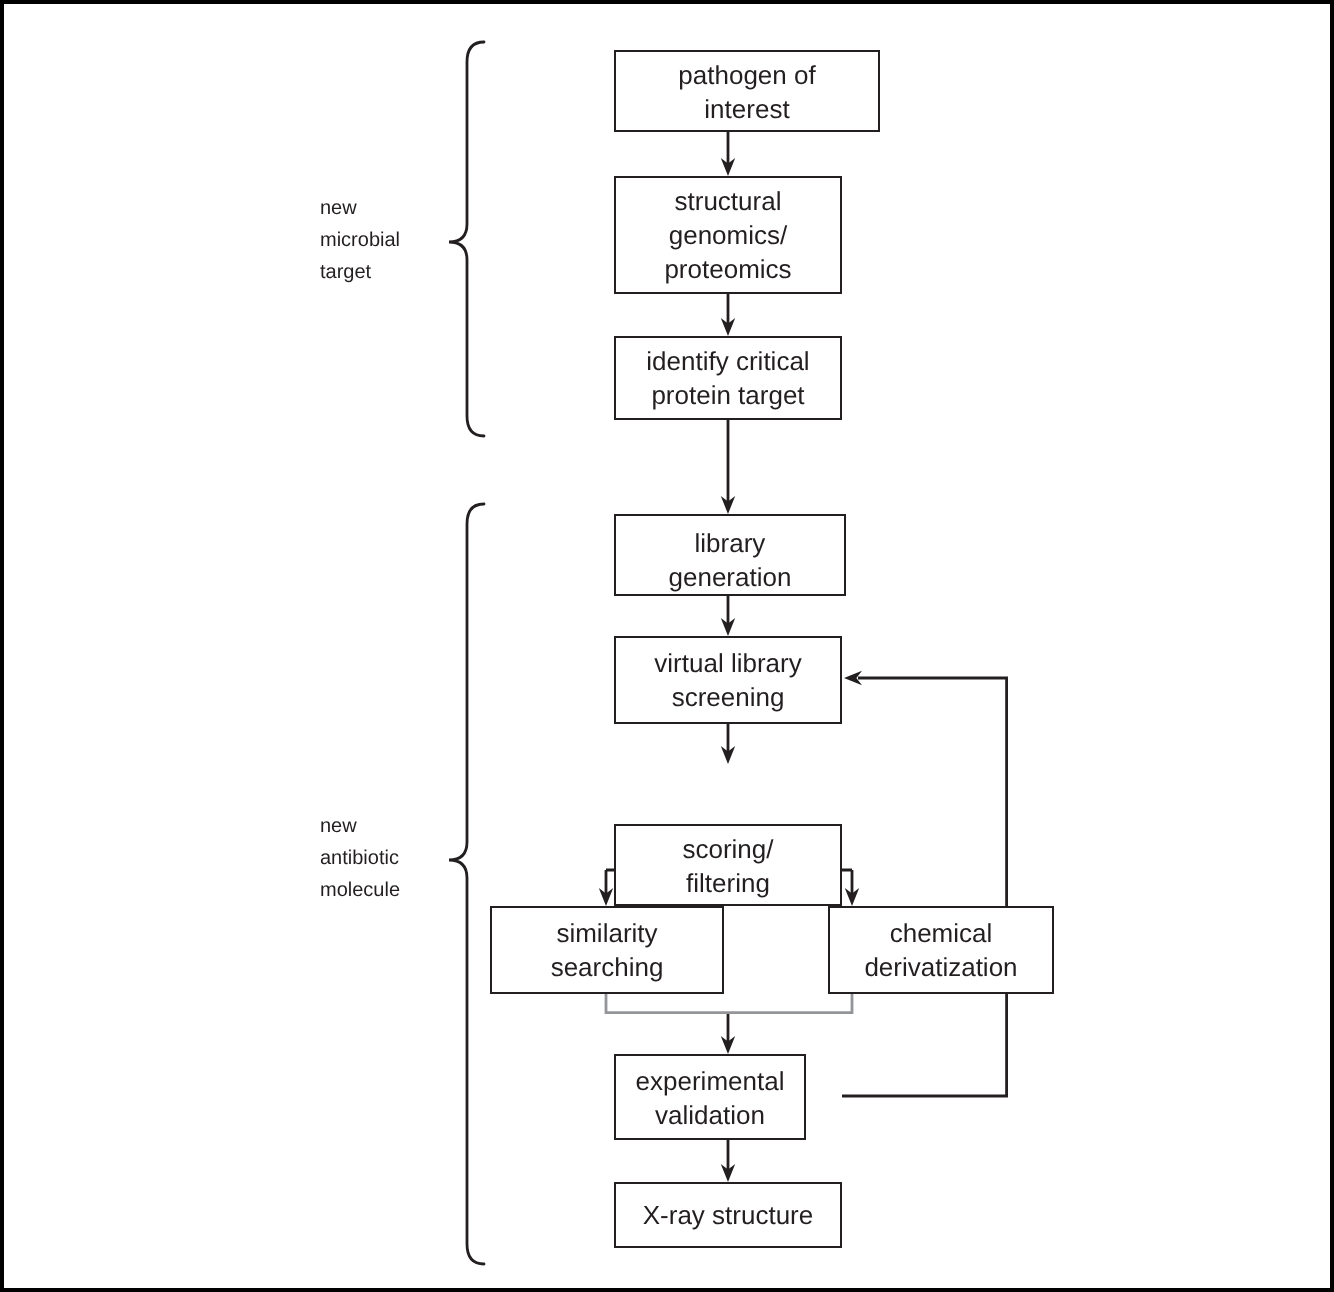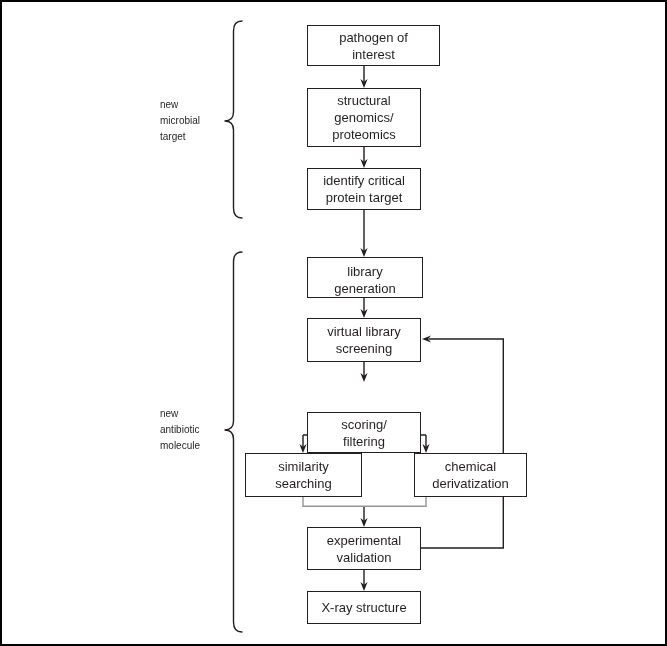--- a/index.html
+++ b/index.html
@@ -94,21 +94,21 @@
 filtering</span>
   </div>
   <div class="node" style="left:245px;top:453px;width:117px;height:44px;">
     <span>similarity
 searching</span>
   </div>
   <div class="node" style="left:370px;top:453px;width:113px;height:44px;margin-left:44px;">
     <span>chemical
 derivatization</span>
   </div>
-  <div class="node" style="left:307px;top:527px;width:114px;height:43px;">
+  <div class="node" style="left:307px;top:527px;width:96px;height:43px;">
     <span>experimental
 validation</span>
   </div>
   <div class="node" style="left:307px;top:591px;width:114px;height:33px;">
     <span>X-ray structure</span>
   </div>
 
   <div class="frame"></div>
 </div>
 

